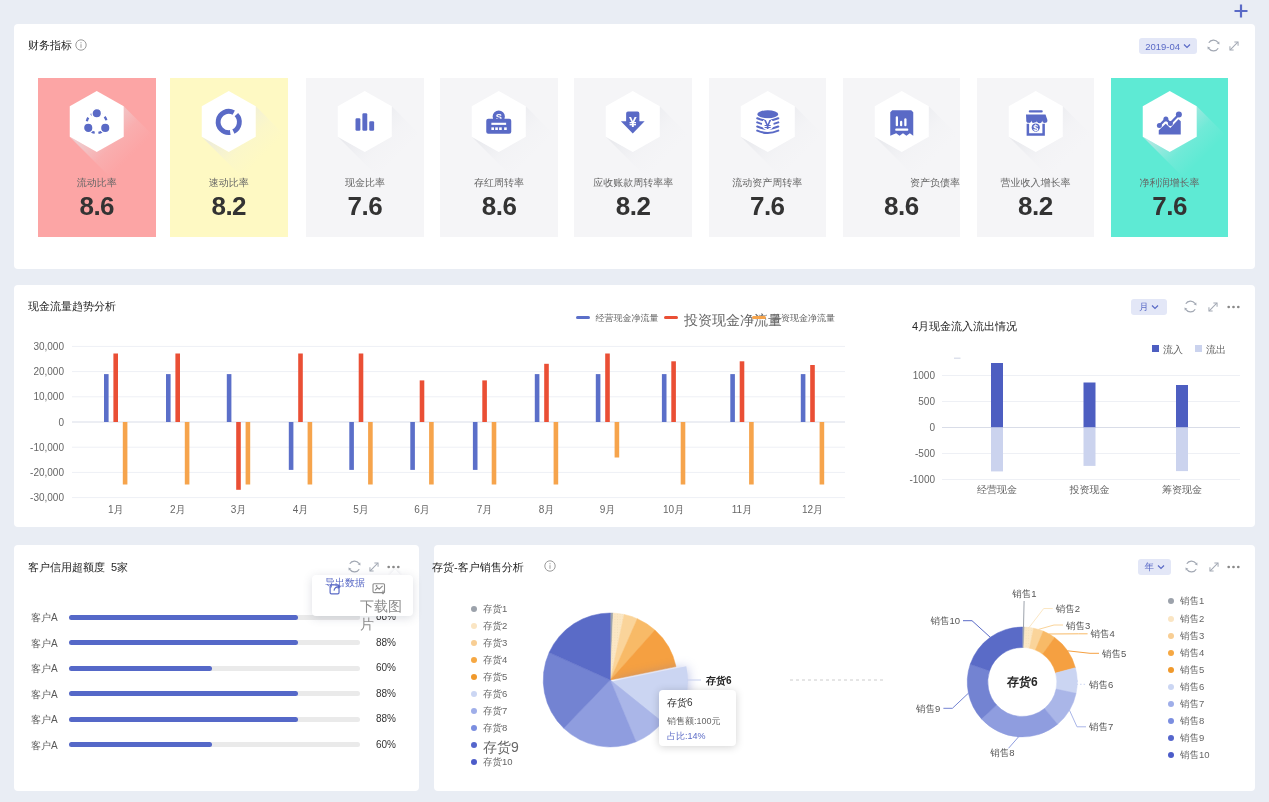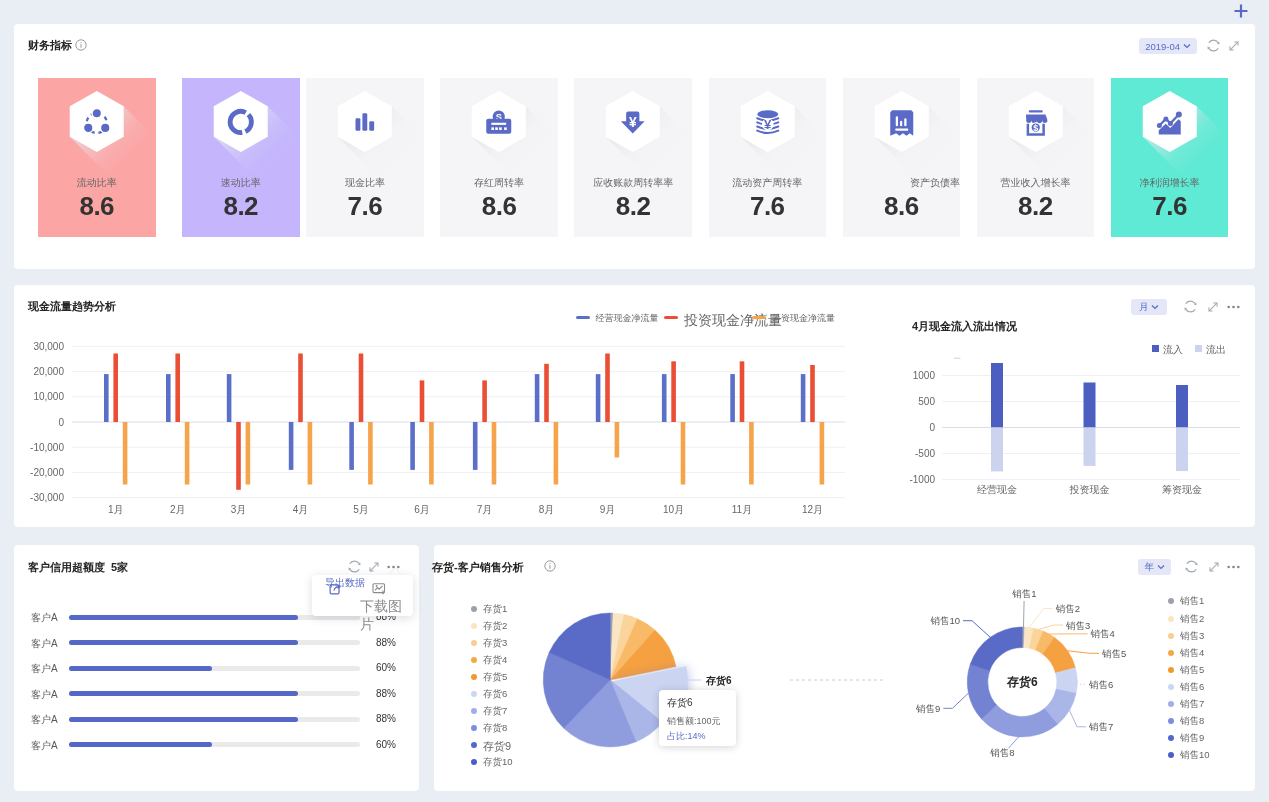--- a/index.html
+++ b/index.html
@@ -1,19 +1,19 @@
 <!DOCTYPE html>
 <html><head><meta charset="utf-8">
 <style>
 *{margin:0;padding:0;box-sizing:border-box}
 html,body{width:1269px;height:802px;overflow:hidden}
 body{font-family:"Liberation Sans",sans-serif;background:#E9EDF4;position:relative}
 .panel{position:absolute;background:#fff;border-radius:4px}
 .abs{position:absolute}
-.ptitle{position:absolute;font-size:11px;font-weight:bold;color:#262626;white-space:nowrap}
+.ptitle{position:absolute;font-size:11px;font-weight:normal;color:#262626;white-space:nowrap}
 .chip{position:absolute;height:16px;background:#E3E7F7;border-radius:3px;color:#5A6AC6;font-size:9.5px;display:flex;align-items:center;justify-content:center;white-space:nowrap}
 svg{display:block}
 </style></head><body>
 <svg class="abs" style="left:1234px;top:4px" width="14" height="14" viewBox="0 0 14 14">
     <path d="M7,0.5 V13.5 M0.5,7 H13.5" stroke="#5A6AC6" stroke-width="2.2"></path>
   </svg>
 <div class="panel" style="left:14px;top:24px;width:1241px;height:245px"></div>
 <div class="ptitle" style="left:28px;top:38px">财务指标</div>
 <svg class="abs" style="left:75px;top:39px" width="12" height="12" viewBox="0 0 12 12">
     <circle cx="6" cy="6" r="5.2" fill="none" stroke="#9B9B9B" stroke-width="1"></circle>
@@ -49,21 +49,21 @@
         <g fill="#5A6AC6" stroke="#fff" stroke-width="1.2">
           <circle cx="12" cy="4.6" r="3.85"></circle>
           <circle cx="5.2" cy="16.3" r="3.85"></circle>
           <circle cx="18.8" cy="16.3" r="3.85"></circle>
         </g>
       </g>
     </svg>
     <div class="abs" style="left:0;top:98px;width:100%;text-align:center;font-size:10px;color:#666;white-space:nowrap">流动比率</div>
     <div class="abs" style="left:0;top:113px;width:100%;text-align:center;font-size:26px;font-weight:bold;color:#333;letter-spacing:-0.5px">8.6</div>
   </div>
-<div class="abs" style="left:182px;top:78px;width:117.5px;height:159px;background:#c4b5fd;overflow:hidden">
+<div class="abs" style="left:170px;top:78px;width:117.5px;height:159px;background:#fef9c3;overflow:hidden">
     <svg class="abs" style="left:0;top:0" width="117.5" height="159">
       <defs>
         <linearGradient id="shg1" gradientUnits="userSpaceOnUse" x1="58.8" y1="43.0" x2="116.8" y2="101.0">
           <stop offset="0" stop-color="#E3E4E9" stop-opacity="0.62"></stop>
           <stop offset="0.35" stop-color="#E8E9EE" stop-opacity="0.13"></stop>
           <stop offset="0.6" stop-color="#E8E9EE" stop-opacity="0"></stop>
         </linearGradient>
       </defs>
       <polygon points="85.75,28.25 85.75,58.75 58.75,74.00 31.75,58.75 89.75,116.75 143.75,86.25" fill="url(#shg1)"></polygon>
       <polygon points="58.75,13.00 85.75,28.25 85.75,58.75 58.75,74.00 31.75,58.75 31.75,28.25" fill="#fff"></polygon>
@@ -453,21 +453,21 @@
 <div class="abs" style="left:483px;top:653.5px;font-size:9.5px;color:#666">存货4</div>
 <div class="abs" style="left:470.5px;top:673.5px;width:6px;height:6px;border-radius:50%;background:#F0992C"></div>
 <div class="abs" style="left:483px;top:670.5px;font-size:9.5px;color:#666">存货5</div>
 <div class="abs" style="left:470.5px;top:690.5px;width:6px;height:6px;border-radius:50%;background:#CBD6F3"></div>
 <div class="abs" style="left:483px;top:687.5px;font-size:9.5px;color:#666">存货6</div>
 <div class="abs" style="left:470.5px;top:707.5px;width:6px;height:6px;border-radius:50%;background:#9FAEE9"></div>
 <div class="abs" style="left:483px;top:704.5px;font-size:9.5px;color:#666">存货7</div>
 <div class="abs" style="left:470.5px;top:724.5px;width:6px;height:6px;border-radius:50%;background:#7B8EE0"></div>
 <div class="abs" style="left:483px;top:721.5px;font-size:9.5px;color:#666">存货8</div>
 <div class="abs" style="left:470.5px;top:741.5px;width:6px;height:6px;border-radius:50%;background:#5566CC"></div>
-<div class="abs" style="left:483px;top:738.5px;font-size:11px;color:#666">存货9</div>
+<div class="abs" style="left:483px;top:738.5px;font-size:14px;color:#666">存货9</div>
 <div class="abs" style="left:470.5px;top:758.5px;width:6px;height:6px;border-radius:50%;background:#4C5CC9"></div>
 <div class="abs" style="left:483px;top:755.5px;font-size:9.5px;color:#666">存货10</div>
 <svg class="abs" style="left:520px;top:600px;overflow:visible" width="260" height="175">
     <defs>
       <pattern id="decal" width="2.6" height="2.6" patternUnits="userSpaceOnUse">
         <circle cx="1.3" cy="1.3" r="0.5" fill="#F0DCB9"></circle>
       </pattern>
     </defs>
     <path d="M90.3,80.0 L90.3,13.0 A67.0,67.0 0 0 1 93.2,13.1 Z" fill="#9DA3AC" stroke="#9DA3AC" stroke-width="0.5"></path>
     <path d="M90.3,80.0 L93.2,13.1 A67.0,67.0 0 0 1 104.1,14.4 Z" fill="#FBE7C4" stroke="#FBE7C4" stroke-width="0.5"></path>

